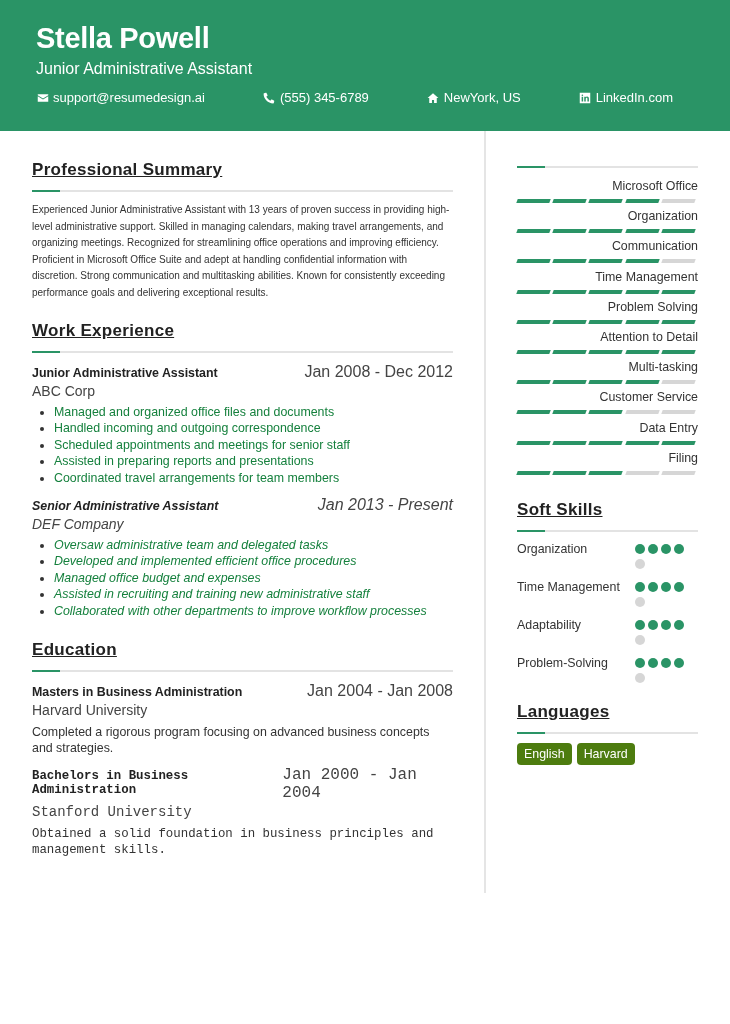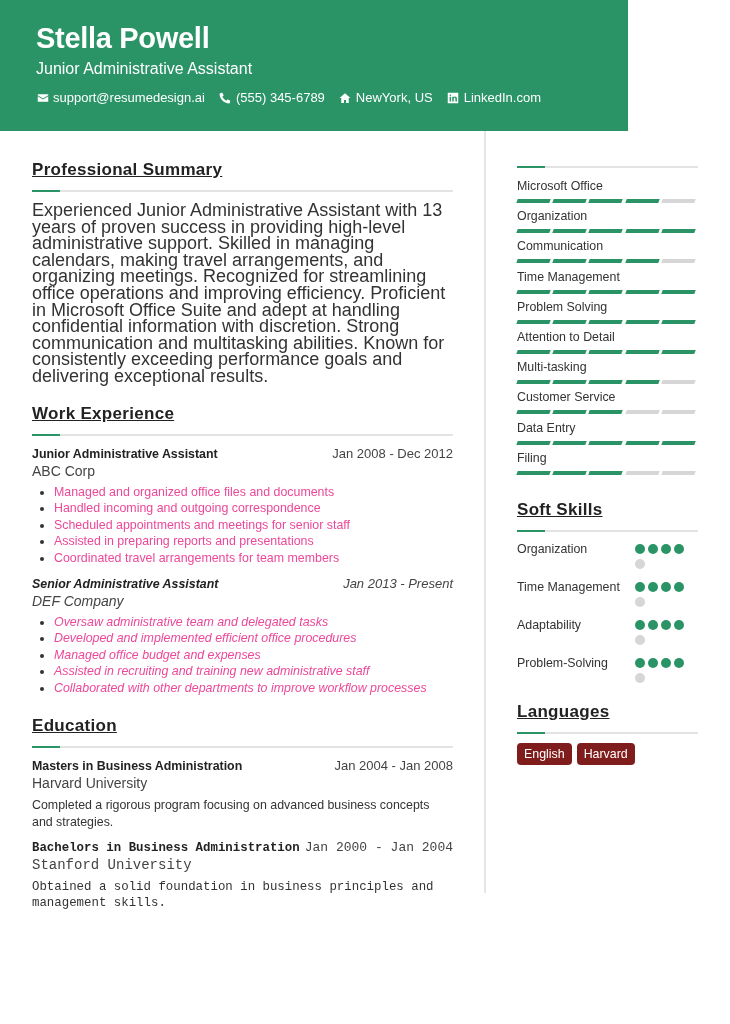--- a/index.html
+++ b/index.html
@@ -1,33 +1,33 @@
 <!DOCTYPE html>
 <html><head>
   <meta charset="utf-8">
   <style>
     * { box-sizing: border-box; margin: 0; padding: 0; }
     html, body { width: 730px; height: 1024px; background: #ffffff; overflow: hidden; }
     body { font-family: "Liberation Sans", sans-serif; color: #333333; position: relative; }
 
     .header {
-      position: absolute; left: 0; top: 0; width: 628px; height: 131px;
+      position: absolute; left: 0; top: 0; width: 730px; height: 131px;
       background: #2a9466; color: #ffffff;
     }
     .header .name {
       position: absolute; left: 36px; top: 22px;
       font-size: 29px; font-weight: bold; letter-spacing: -0.3px;
     }
     .header .title {
       position: absolute; left: 36px; top: 60px;
       font-size: 16px;
     }
     .header .contacts {
       position: absolute; left: 36px; top: 90px;
-      display: flex; align-items: flex-start; font-size: 13px;
+      display: flex; align-items: flex-start; font-size: 13px; gap: 44px;
     }
     .contact { display: flex; align-items: center; margin-right: 14px; }
     .contact .ico { width: 13px; height: 13px; margin-right: 4px; display: inline-flex; align-items: center; justify-content: center; }
     .contact .ico svg { width: 12px; height: 12px; fill: #ffffff; }
 
     .divider {
       position: absolute; left: 484px; top: 131px; width: 2px; height: 762px;
       background: #e5e5e5;
     }
 
@@ -39,48 +39,48 @@
       height: 24px;
       text-decoration: underline;
     }
     .section-rule {
       position: relative; height: 2px; background: #e3e3e3; margin-top: 6px;
     }
     .section-rule::before {
       content: ""; position: absolute; left: 0; top: 0; width: 28px; height: 2px; background: #2a9466;
     }
 
-    .summary { font-size: 18px; line-height: 16.6px; margin-top: 10px; color: #333333; }
+    .summary { font-size: 10px; line-height: 16.6px; margin-top: 10px; color: #333333; }
 
     .entry-head { display: flex; justify-content: space-between; align-items: baseline; }
     .entry-title { font-size: 12.4px; font-weight: bold; color: #222222; }
-    .entry-date { font-size: 13px; color: #444444; }
+    .entry-date { font-size: 16px; color: #444444; }
     .entry-sub { font-size: 14px; color: #444444; margin-top: 2px; }
     .entry-desc { font-size: 12.4px; line-height: 16.6px; margin-top: 6px; color: #333333; }
     ul.bullets { list-style: none; margin-top: 5px; margin-left: 0; }
-    ul.bullets li { position: relative; padding-left: 22px; font-size: 12.4px; line-height: 16.6px; color: #ec4899; }
+    ul.bullets li { position: relative; padding-left: 22px; font-size: 12.4px; line-height: 16.6px; color: #15803d; }
     ul.bullets li::before {
       content: ""; position: absolute; left: 8px; top: 7px; width: 4px; height: 4px; border-radius: 50%; background: #333333;
     }
 
-    .skill { margin-bottom: 0; height: 30.2px; }
+    .skill { margin-bottom: 0; height: 30.2px; text-align: right; }
     .skill-name { font-size: 12.4px; color: #333333; line-height: 16px; }
     .skill-bar { display: flex; margin-top: 5px; }
     .seg { width: 33px; height: 4px; margin-right: 3.5px; background: #d6d6d6; transform: skewX(-20deg); }
     .seg.on { background: #2a9466; }
 
     .soft-row { display: flex; align-items: flex-start; margin-bottom: 5px; }
     .soft-name { width: 118px; font-size: 12.4px; line-height: 17px; color: #333333; }
     .dots { width: 60px; display: flex; flex-wrap: wrap; padding-top: 3px; }
     .dot { width: 10px; height: 10px; border-radius: 50%; background: #d6d6d6; margin-right: 3px; margin-bottom: 5px; }
     .dot.on { background: #2a9466; }
 
     .tags { display: flex; margin-top: 9px; }
     .tag {
-      background: #7f1d1d; color: #ffffff; font-size: 12.4px;
+      background: #4d7c0f; color: #ffffff; font-size: 12.4px;
       padding: 4px 7px; border-radius: 4px; margin-right: 5px;
     }
   </style>
 </head>
 <body>
 
 <div class="header">
   <div class="name">Stella Powell</div>
   <div class="title">Junior Administrative Assistant</div>
   <div class="contacts">

